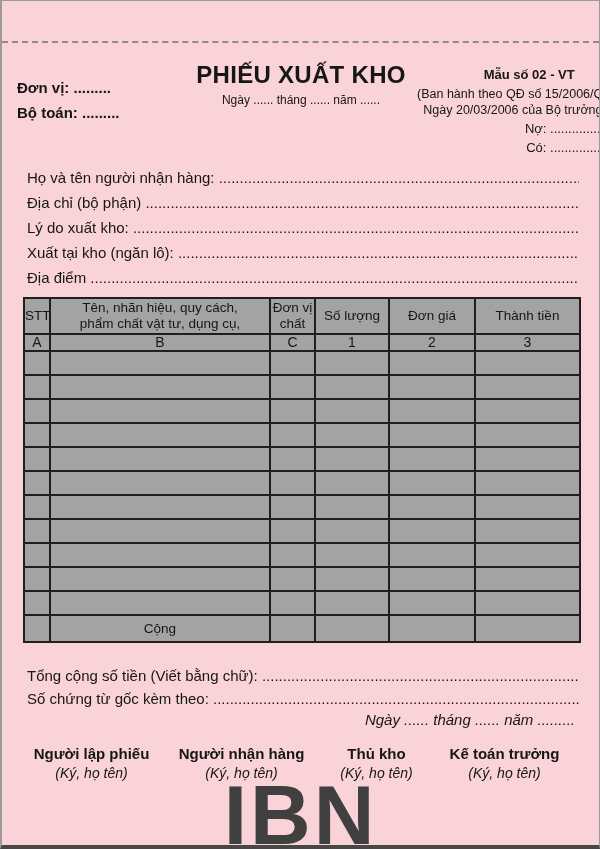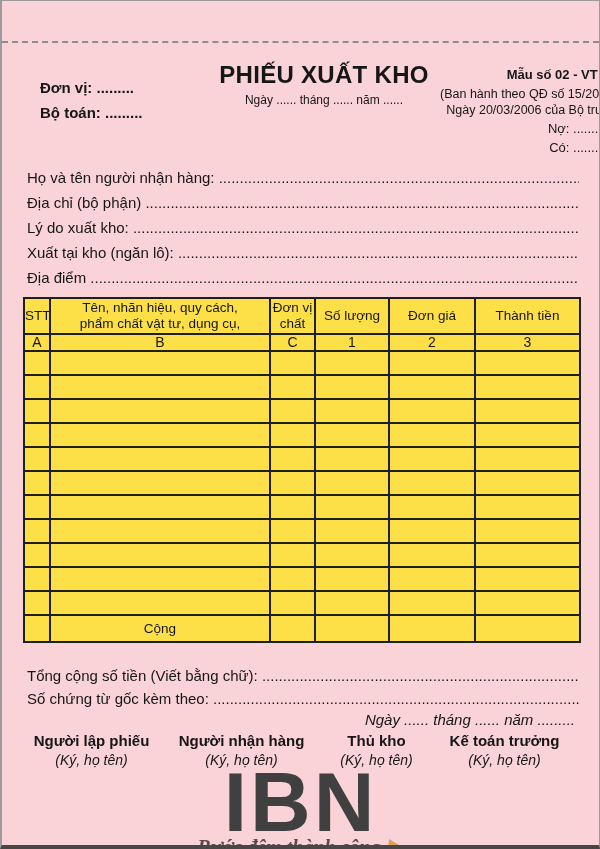--- a/index.html
+++ b/index.html
@@ -14,53 +14,53 @@
     overflow: hidden;
     font-family: "Liberation Sans", sans-serif;
     color: #161616;
     position: relative;
   }
 
   
   .stub { height: 42px; border-bottom: 2px dashed #8c8c8c; }
 
   
-  .form-header { display: grid; grid-template-columns: 168px 232px 1fr; padding: 12px 8px 0 38px; }
+  .form-header { display: grid; grid-template-columns: 168px 232px 1fr; padding: 12px 8px 0 15px; }
   .fh-left  { padding-top: 20px; font-weight: bold; font-size: 15px; line-height: 25px; white-space: nowrap; }
   .fh-center{ text-align: center; padding-top: 6px; }
   .fh-title { font-size: 24px; font-weight: bold; letter-spacing: .3px; }
   .fh-date  { font-size: 12px; margin-top: 4px; white-space: nowrap; }
   .fh-so    { font-size: 15px; text-align: left; padding-left: 10px; white-space: nowrap; overflow: hidden; height: 19px; }
   .fh-right { text-align: center; font-size: 12.5px; padding-top: 12px; }
   .fh-code  { font-size: 13px; font-weight: bold; margin-bottom: 4px; }
   .fh-issued{ line-height: 16px; white-space: nowrap; }
   .fh-noco  { text-align: right; padding-right: 30px; font-size: 13px; line-height: 17px; margin-top: 2px; }
 
   
   .info { padding: 9px 20px 0 25px; }
   .info-line { font-size: 15px; line-height: 25px; white-space: nowrap; overflow: hidden; }
 
   
-  table.items { border-collapse: collapse; table-layout: fixed; width: 558px; margin: 7px 16px 0 21px; background: #fde047; }
+  table.items { border-collapse: collapse; table-layout: fixed; width: 558px; margin: 7px 16px 0 21px; background: #a3a3a3; }
   table.items th, table.items td {
     border: 2px solid #1f1f1f; padding: 0;
     font-weight: normal; font-size: 13.5px; line-height: 16px;
     text-align: center; vertical-align: middle;
   }
   tr.hdr th  { height: 36px; }
   tr.code td { height: 17px; font-size: 14px; line-height: 15px; }
   tbody.fill td { height: 24px; }
   tr.total td { height: 27px; }
   td.total-label { text-align: left; padding-left: 50px; font-weight: bold; font-size: 15px; }
 
   
   .totals { padding: 21px 20px 0 25px; }
   .total-line { font-size: 15px; line-height: 23px; white-space: nowrap; overflow: hidden; }
   .date-line { text-align: right; padding-right: 24px; font-style: italic; font-size: 15px; line-height: 19px; margin-top: 0; white-space: nowrap; }
-  .signs { display: grid; grid-template-columns: 135px 165px 105px 151px; margin-left: 22px; margin-top: 3px; text-align: center; }
+  .signs { display: grid; grid-template-columns: 135px 165px 105px 151px; margin-left: 22px; margin-top: 16px; text-align: center; }
   .sign-title { font-weight: bold; font-size: 15px; line-height: 18px; white-space: nowrap; }
   .sign-note  { font-style: italic; font-size: 14px; line-height: 17px; margin-top: 2px; white-space: nowrap; }
 
   
   .logo { text-align: center; margin-top: 2px; }
   .logo-text {
     font-family: Liberation Sans, sans-serif; font-weight: bold;
     font-size: 84px; line-height: 62px; letter-spacing: 3px;
     color: #404040;
   }

